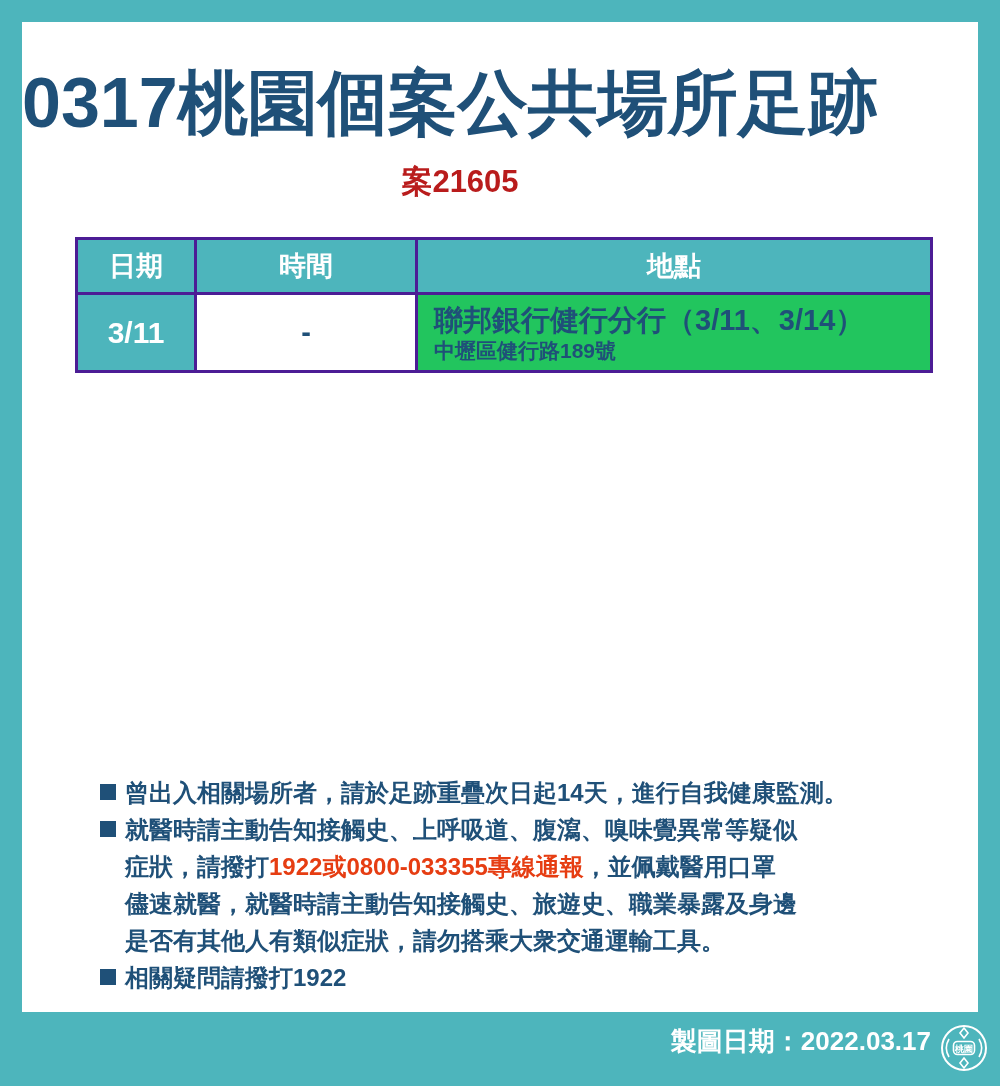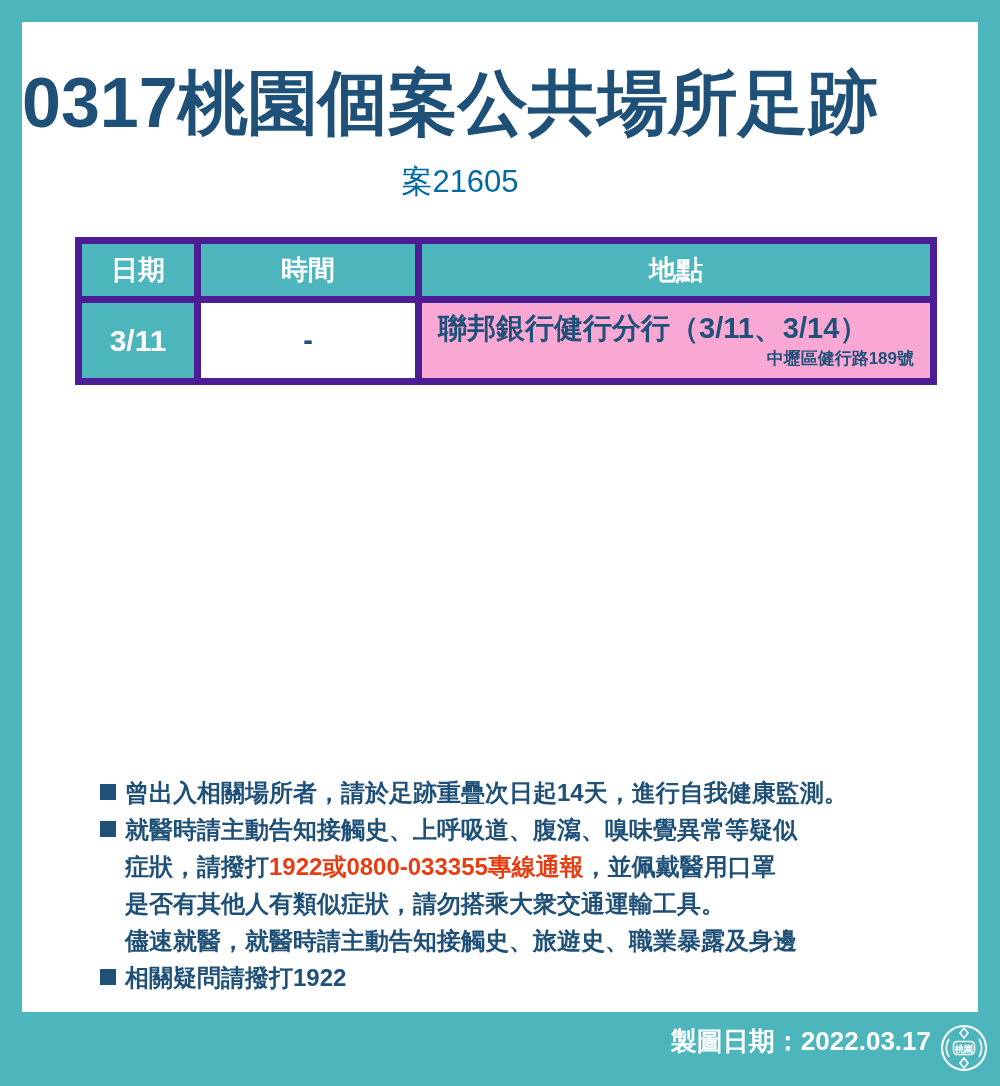--- a/index.html
+++ b/index.html
@@ -26,33 +26,33 @@
     font-size: 70px; font-weight: 700;
     color: #1f5078;
     letter-spacing: 0px;
     line-height: 94px;
     white-space: nowrap;
   }
   .subtitle {
     position: absolute;
     left: 0; top: 138px; width: 876px;
     text-align: center;
-    font-size: 31px; font-weight: 400;
-    color: #0369a1;
+    font-size: 31px; font-weight: 700;
+    color: #b91c1c;
     line-height: 44px;
   }
   table.footprint {
     position: absolute;
     left: 53px; top: 215px;
     width: 855px;
     border-collapse: collapse;
     table-layout: fixed;
   }
   table.footprint th, table.footprint td {
-    border: 7px solid #4c1d95;
+    border: 3px solid #4c1d95;
   }
   table.footprint th {
     background: #4db5bc;
     color: #ffffff;
     font-size: 27px; font-weight: 700;
     height: 50px;
     text-align: center;
   }
   td.cell-date {
     background: #4db5bc;
@@ -61,35 +61,34 @@
     text-align: center;
     height: 73px;
   }
   td.cell-time {
     background: #ffffff;
     color: #1f5078;
     font-size: 29px; font-weight: 700;
     text-align: center;
   }
   td.cell-place {
-    background: #f9a8d4;
+    background: #22c55e;
     color: #1f5078;
-    padding: 6px 16px 6px 16px;
+    padding: 6px 6px 6px 16px;
     vertical-align: middle;
   }
   .place-title {
     font-size: 29px; font-weight: 700;
     line-height: 36px;
     white-space: nowrap;
   }
   .place-address {
-    font-size: 17px; font-weight: 700;
+    font-size: 21px; font-weight: 700;
     line-height: 26px;
     white-space: nowrap;
-    text-align: right;
   }
   .notes {
     position: absolute;
     left: 56px; top: 752px;
     width: 890px;
   }
   .note-line {
     position: relative;
     font-size: 24px; font-weight: 700;
     color: #1f5078;
@@ -159,24 +158,24 @@
         <span>曾出入相關場所者，請於足跡重疊次日起14天，進行自我健康監測。</span>
       </div>
       <div class="note-line">
         <span class="bullet"></span>
         <span>就醫時請主動告知接觸史、上呼吸道、腹瀉、嗅味覺異常等疑似</span>
       </div>
       <div class="note-line">
         <span>症狀，請撥打</span><span class="red">1922或0800-033355專線通報</span><span>，並佩戴醫用口罩</span>
       </div>
       <div class="note-line">
-        <span>是否有其他人有類似症狀，請勿搭乘大衆交通運輸工具。</span>
+        <span>儘速就醫，就醫時請主動告知接觸史、旅遊史、職業暴露及身邊</span>
       </div>
       <div class="note-line">
-        <span>儘速就醫，就醫時請主動告知接觸史、旅遊史、職業暴露及身邊</span>
+        <span>是否有其他人有類似症狀，請勿搭乘大衆交通運輸工具。</span>
       </div>
       <div class="note-line">
         <span class="bullet"></span>
         <span>相關疑問請撥打1922</span>
       </div>
     </div>
 
   </div>
 
   <div class="footer">

